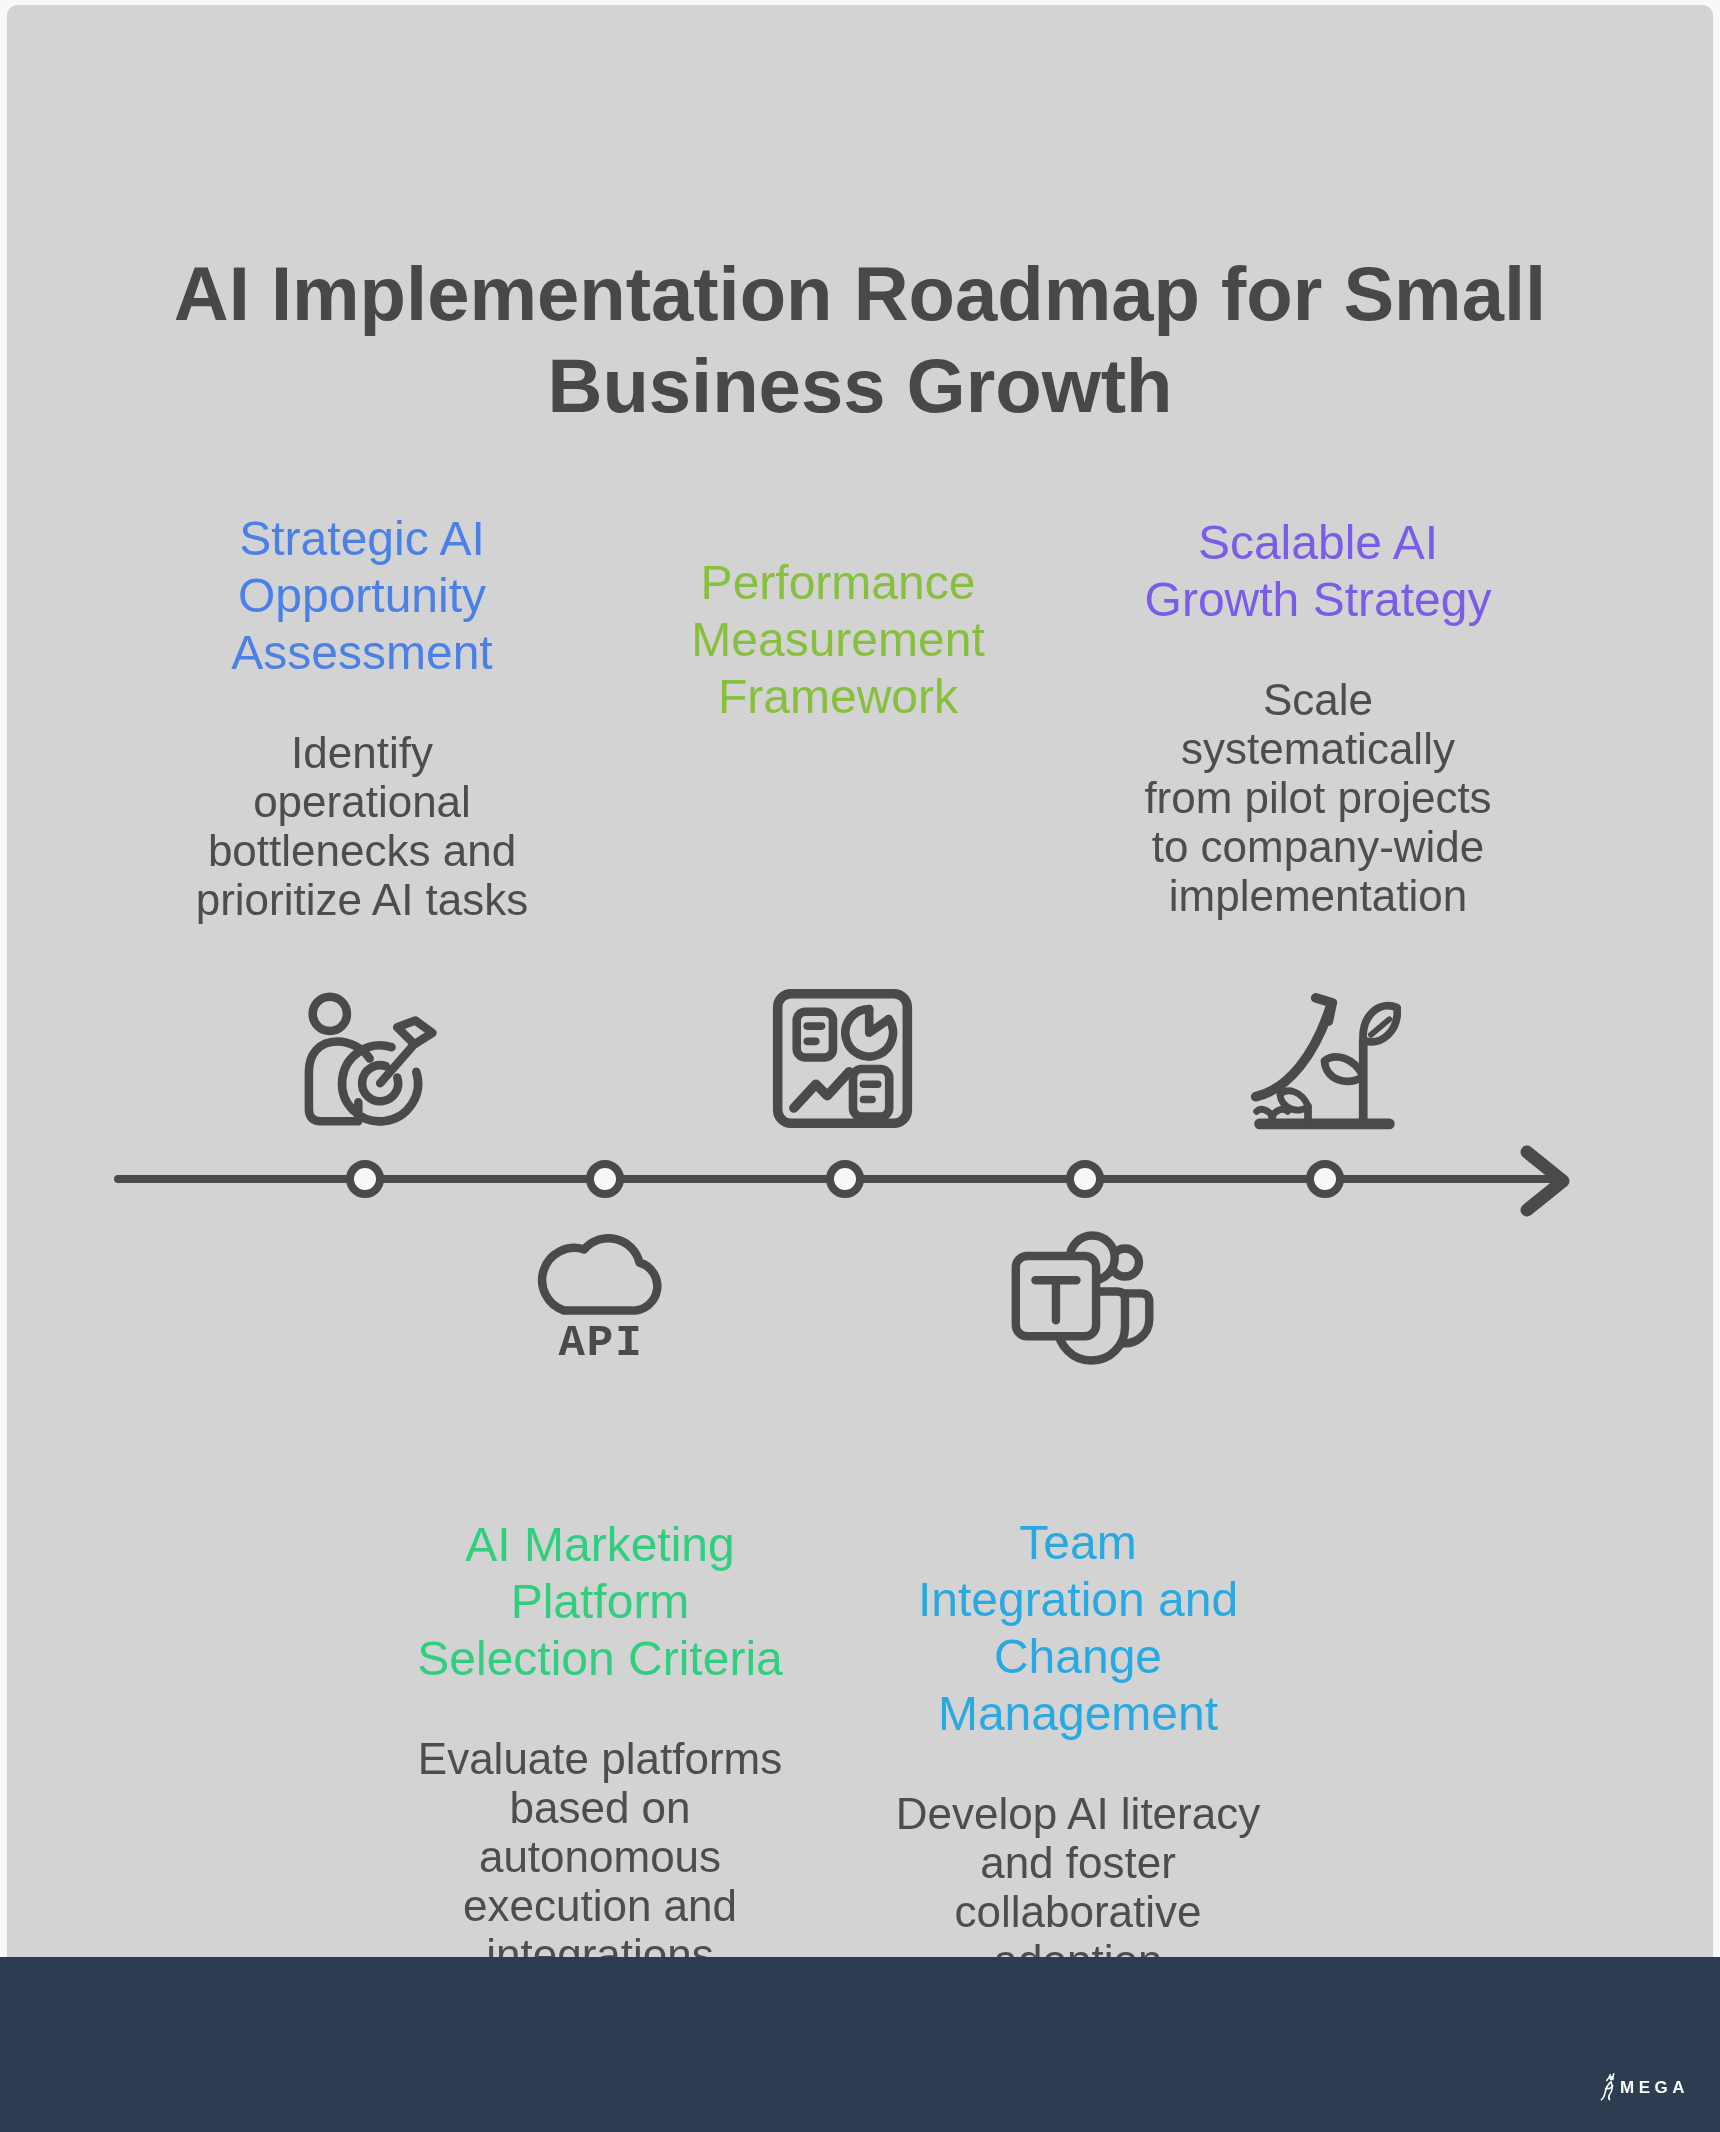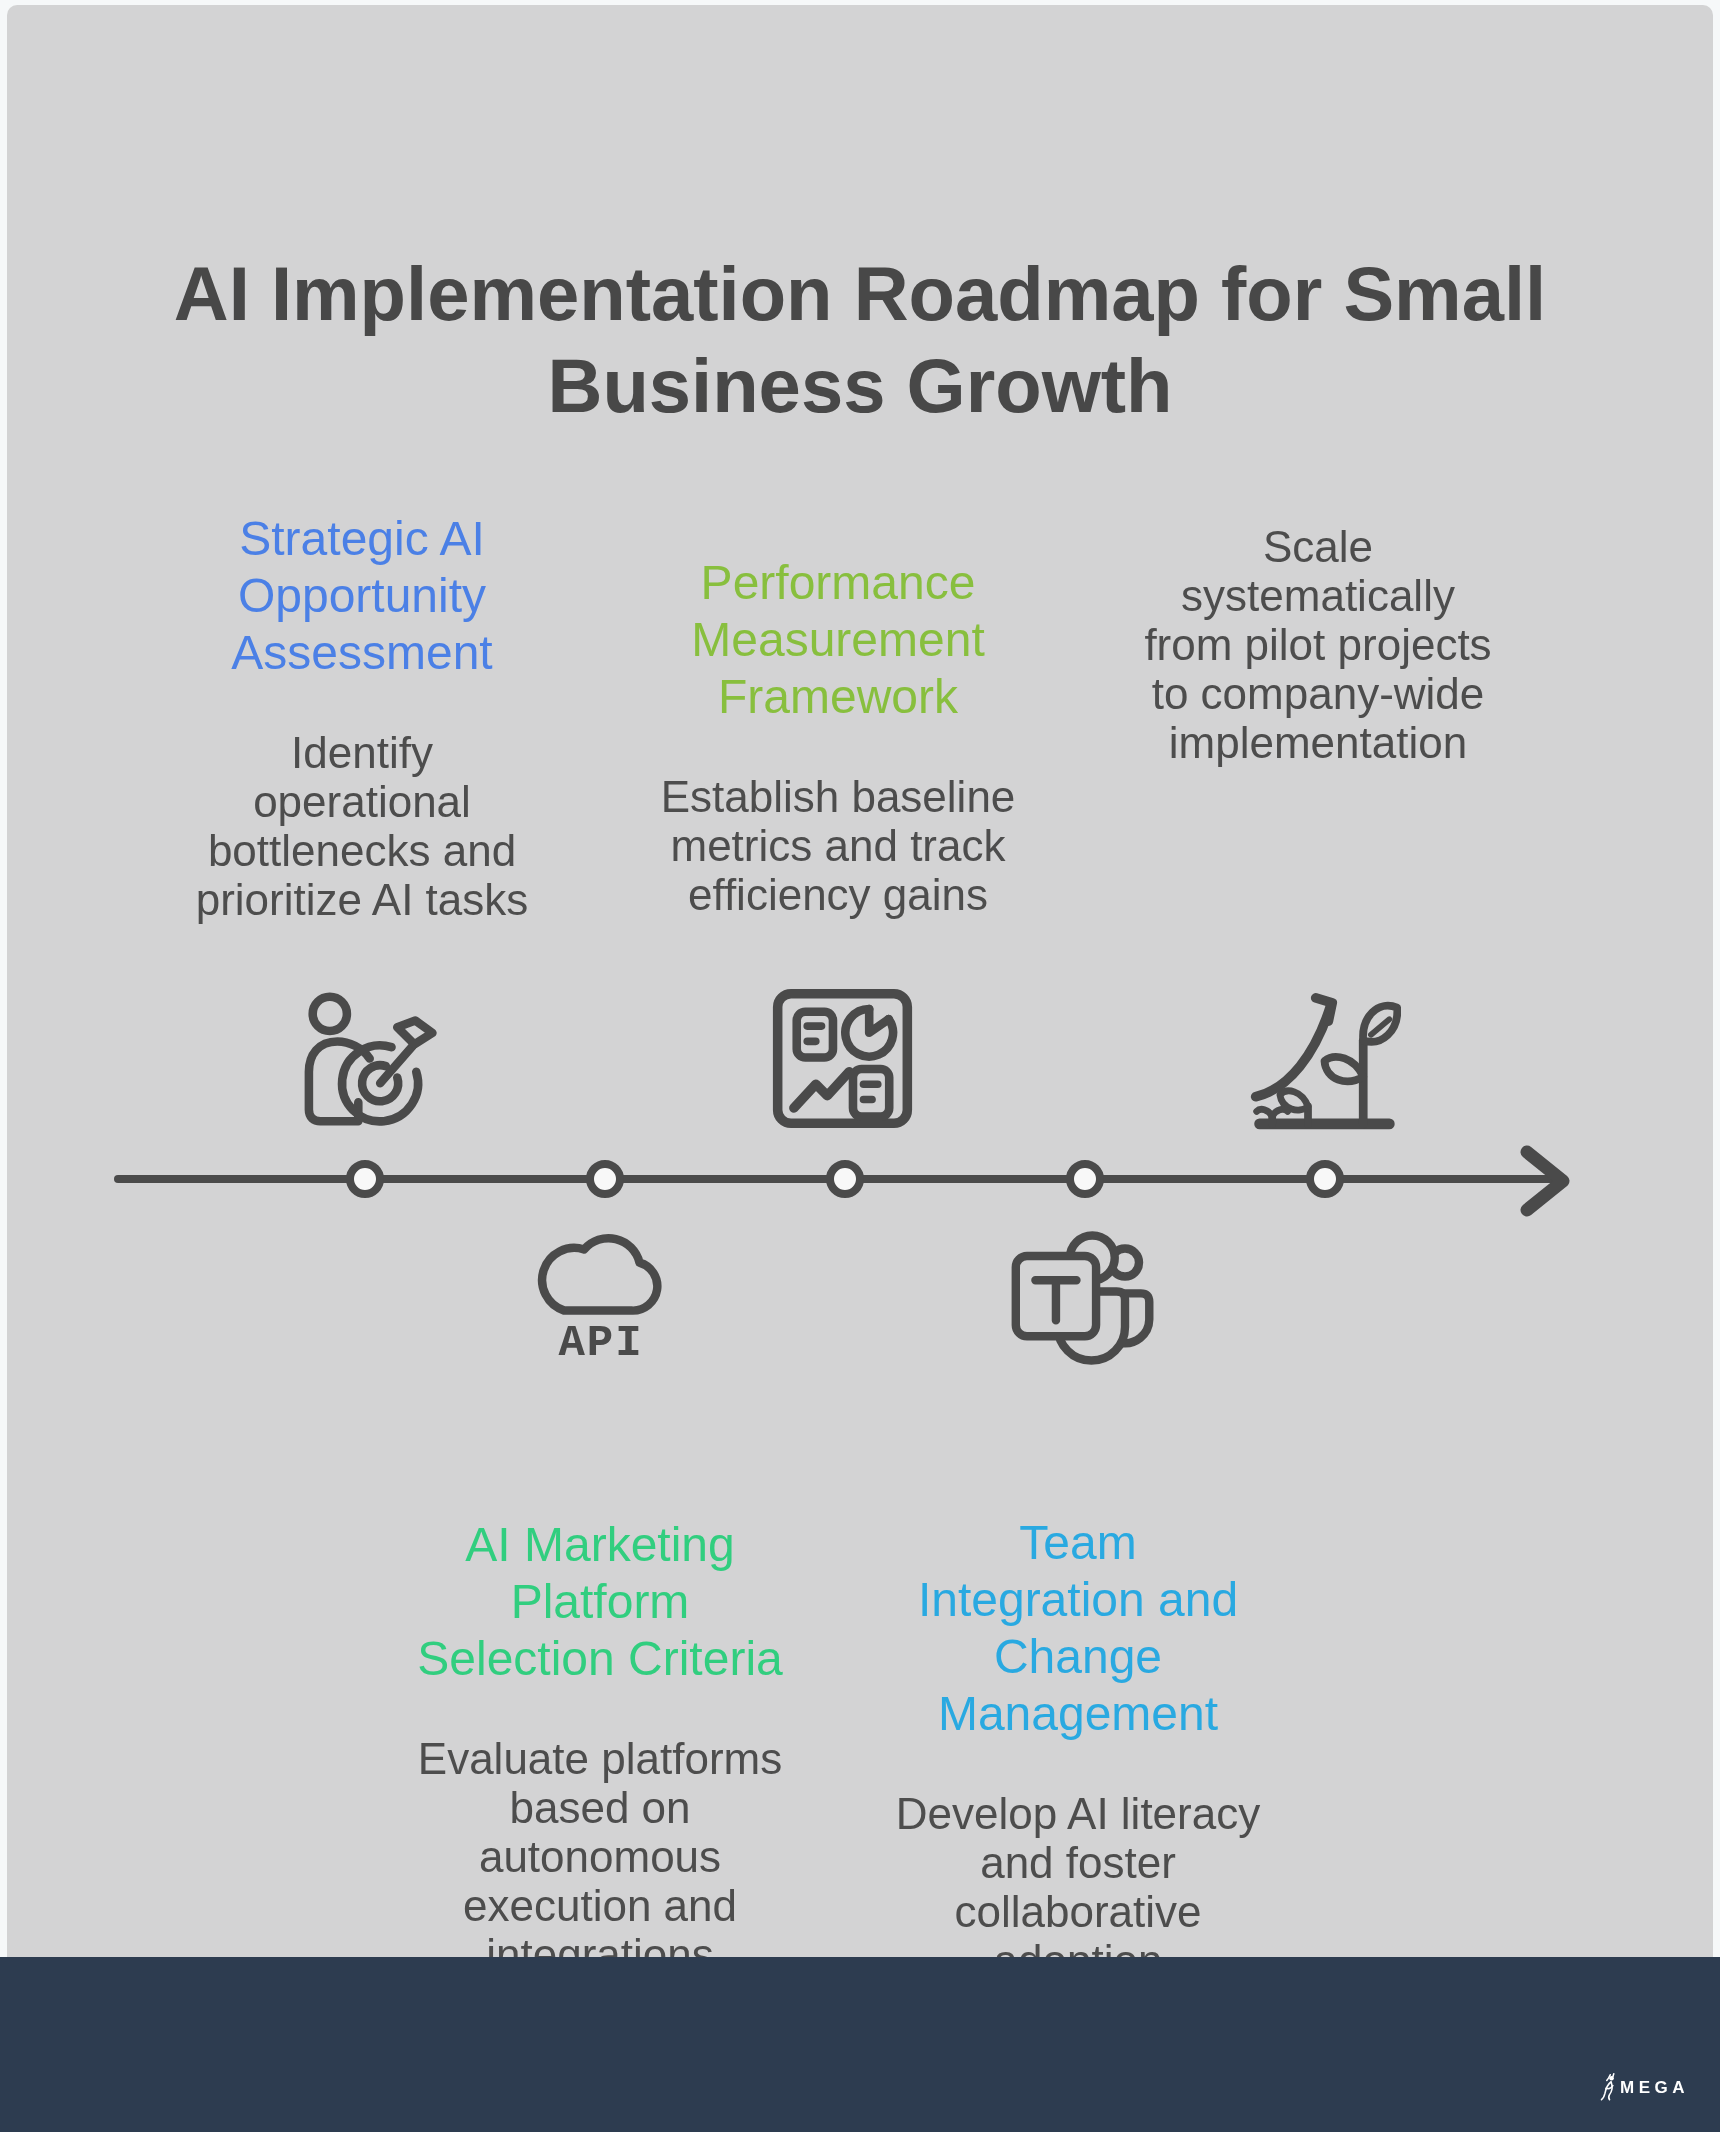--- a/index.html
+++ b/index.html
@@ -67,26 +67,25 @@
   <div class="body">Identify
 operational
 bottlenecks and
 prioritize AI tasks</div>
 </div>
 
 <div class="col m2">
   <div class="heading" style="color: rgb(136, 191, 62);">Performance
 Measurement
 Framework</div>
-  <div class="body">Establish baseline
-metrics and track
-efficiency gains</div>
 </div>
 
 <div class="col m3">
+  <div class="heading" style="color: rgb(122, 92, 232);">Scalable AI
+Growth Strategy</div>
   <div class="body">Scale
 systematically
 from pilot projects
 to company-wide
 implementation</div>
 </div>
 
 <div class="col m4">
   <div class="heading" style="color: rgb(49, 206, 127);">AI Marketing
 Platform

